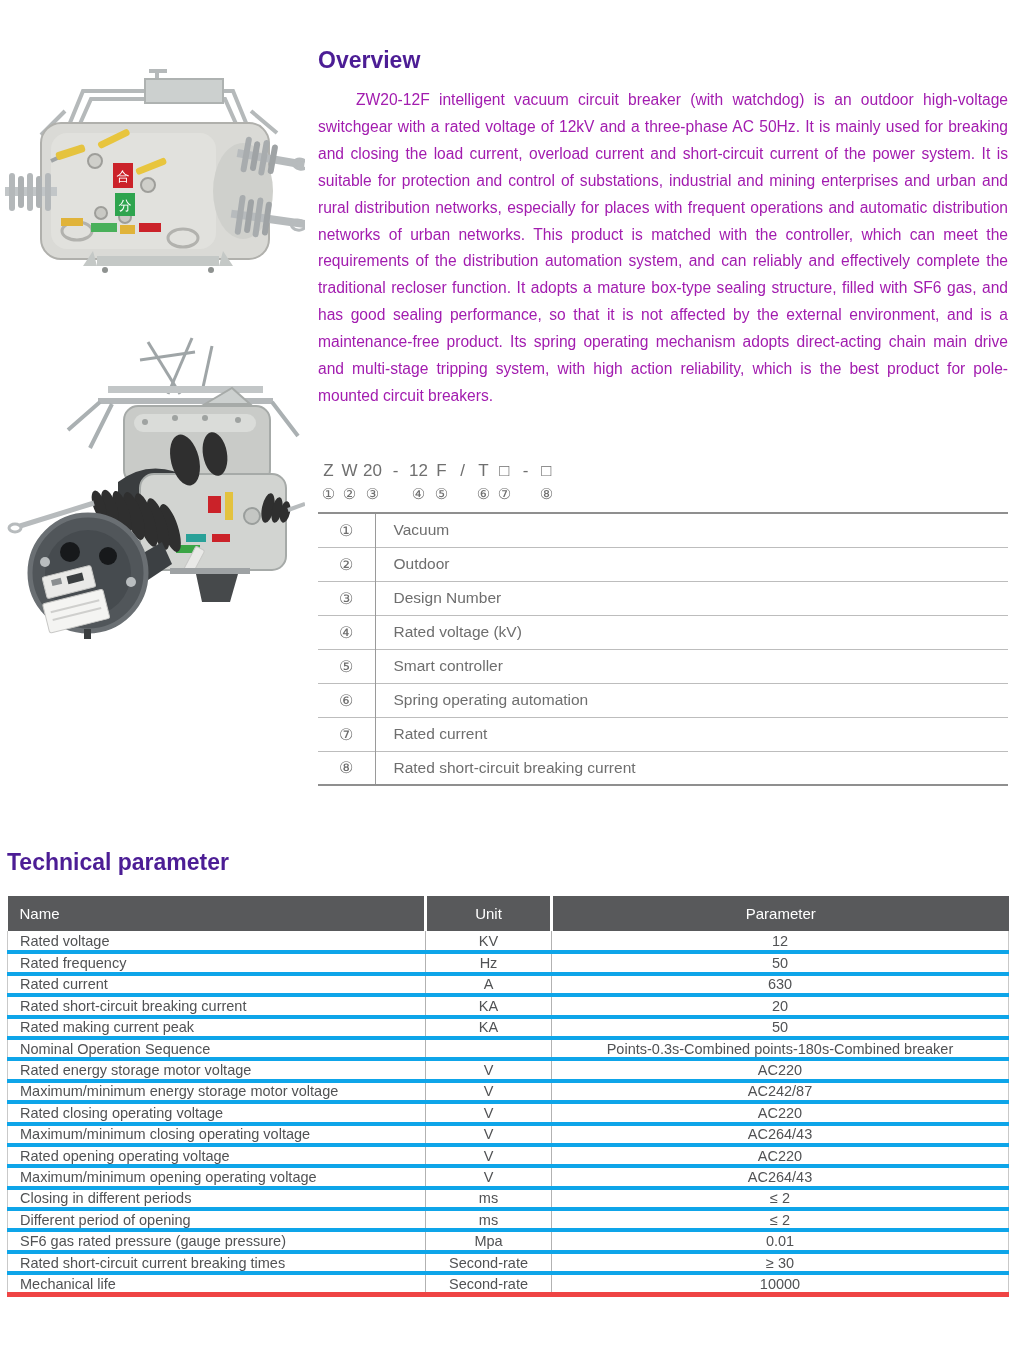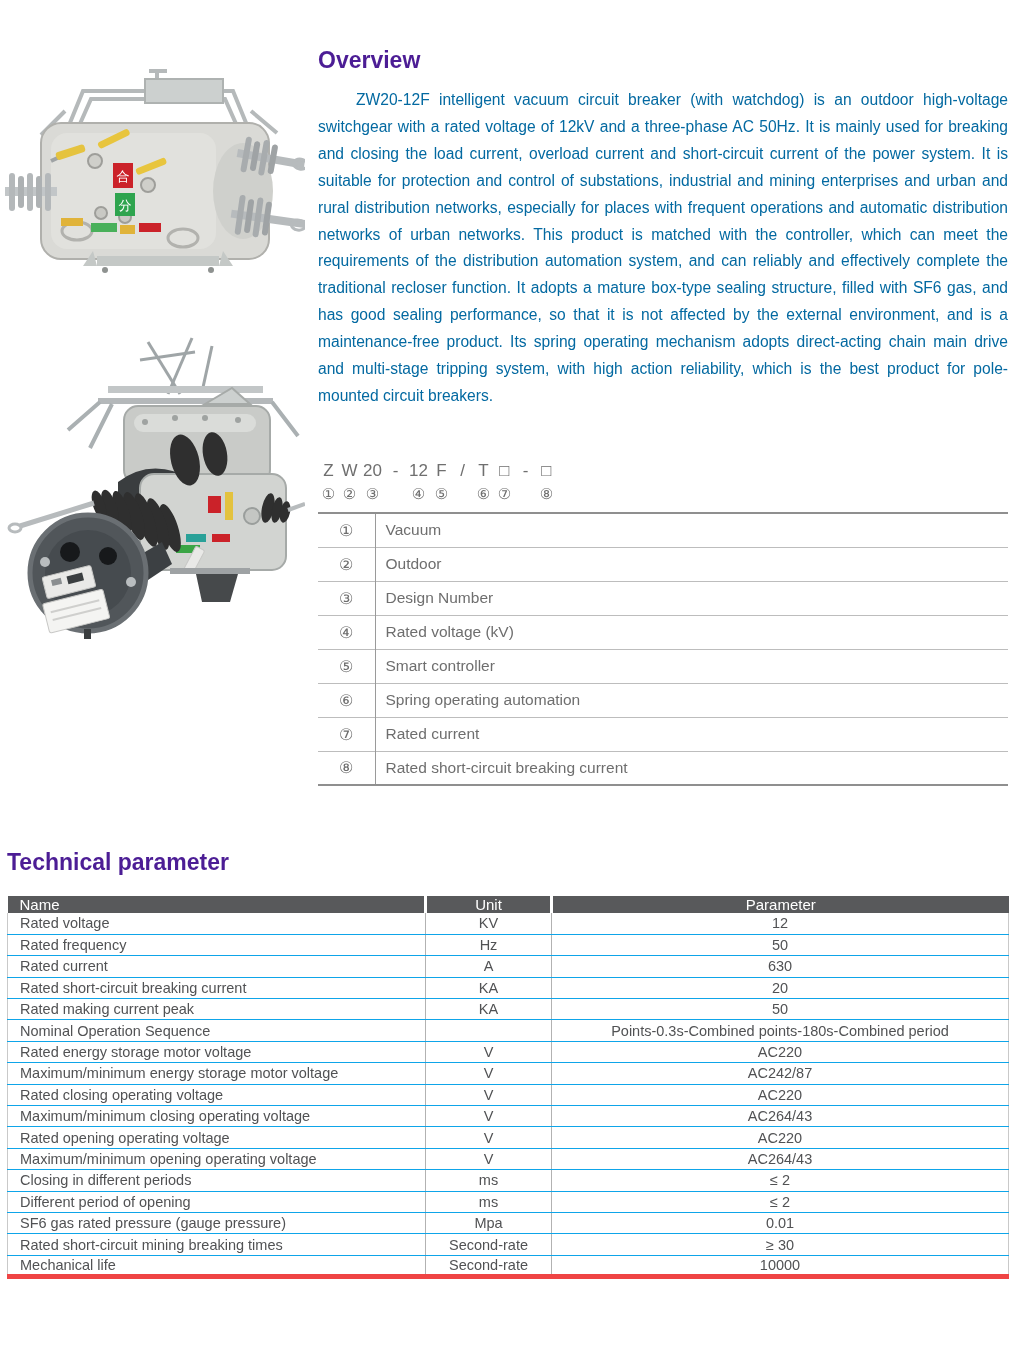--- a/index.html
+++ b/index.html
@@ -13,51 +13,51 @@
     color: #4c1d95; font-size: 23px; font-weight: bold; line-height: 28px;
     letter-spacing: 0px;
   }
   
   .photo1 { position: absolute; left: 5px; top: 45px; width: 300px; height: 230px; }
   .photo2 { position: absolute; left: 0px; top: 330px; width: 305px; height: 310px; }
   
   .overview { position: absolute; left: 318px; top: 46px; width: 690px; }
   .overview p {
     margin-top: 13px; text-align: justify; text-indent: 38px;
-    font-size: 15.6px; line-height: 26.9px; color: #0369a1;
+    font-size: 15.6px; line-height: 26.9px; color: #a21caf;
   }
   
   .model { position: absolute; left: 318px; top: 444px; width: 690px; }
   .code-row { margin-top: 17px; display: flex; align-items: flex-start; }
   .code-token { display: flex; flex-direction: column; align-items: center; min-width: 21px; }
   .code-token.wide { min-width: 25px; }
   .code-char { font-size: 17px; color: #6f6f6f; line-height: 20px; }
   .code-num  { font-size: 15px; color: #6f6f6f; line-height: 18px; margin-top: 4px; }
   .model-table { margin-top: 9px; width: 100%; border-collapse: collapse; }
   .model-table tr { border-bottom: 1px solid #bdbdbd; }
   .model-table tr:first-child { border-top: 2px solid #8f8f8f; }
   .model-table tr:last-child { border-bottom: 2px solid #8f8f8f; }
   .model-table td { height: 34px; font-size: 15.5px; color: #6e6e6e; vertical-align: middle; }
   .model-table td.num { width: 57px; text-align: center; border-right: 1px solid #9a9a9a; font-size: 16px; }
-  .model-table td.label { padding-left: 10px; }
+  .model-table td.label { padding-left: 18px; }
   
   .technical { position: absolute; left: 7px; top: 848px; width: 1001px; }
   .tech-table { margin-top: 20px; width: 1001px; border-collapse: collapse; table-layout: fixed; }
   .tech-table col.c-name { width: 418px; }
   .tech-table col.c-unit { width: 126px; }
   .tech-table col.c-param { width: 457px; }
   .tech-table th {
     background: #58595b; color: #ffffff; font-weight: normal; font-size: 15px;
-    height: 17px; text-align: center; vertical-align: middle;
+    height: 35px; text-align: center; vertical-align: middle;
   }
   .tech-table th.h-name { text-align: left; padding-left: 12px; }
   .tech-table th + th { border-left: 3px solid #ffffff; }
   .tech-table td {
     height: 21.4px; font-size: 14.5px; color: #515254; vertical-align: middle;
-    border-bottom: 1px solid #0ea5e9; background: #ffffff;
+    border-bottom: 4px solid #0ea5e9; background: #ffffff;
   }
   .tech-table td.name { padding-left: 12px; border-left: 1px solid #c9c9c9; }
   .tech-table td.unit, .tech-table td.param { text-align: center; border-left: 1px solid #b2b2b2; }
   .tech-table td.param { border-right: 1px solid #c9c9c9; }
   .tech-table tr:last-child td { border-bottom: 5px solid #ef4444; }
 </style>
 </head>
 <body>
 
 <div class="photo1">
@@ -353,21 +353,21 @@
           <td class="param">20</td>
         </tr>
     <tr>
           <td class="name">Rated making current peak</td>
           <td class="unit">KA</td>
           <td class="param">50</td>
         </tr>
     <tr>
           <td class="name">Nominal Operation Sequence</td>
           <td class="unit"></td>
-          <td class="param">Points-0.3s-Combined points-180s-Combined period</td>
+          <td class="param">Points-0.3s-Combined points-180s-Combined breaker</td>
         </tr>
     <tr>
           <td class="name">Rated energy storage motor voltage</td>
           <td class="unit">V</td>
           <td class="param">AC220</td>
         </tr>
     <tr>
           <td class="name">Maximum/minimum energy storage motor voltage</td>
           <td class="unit">V</td>
           <td class="param">AC242/87</td>
@@ -401,21 +401,21 @@
           <td class="name">Different period of opening</td>
           <td class="unit">ms</td>
           <td class="param">≤ 2</td>
         </tr>
     <tr>
           <td class="name">SF6 gas rated pressure (gauge pressure)</td>
           <td class="unit">Mpa</td>
           <td class="param">0.01</td>
         </tr>
     <tr>
-          <td class="name">Rated short-circuit mining breaking times</td>
+          <td class="name">Rated short-circuit current breaking times</td>
           <td class="unit">Second-rate</td>
           <td class="param">≥ 30</td>
         </tr>
     <tr>
           <td class="name">Mechanical life</td>
           <td class="unit">Second-rate</td>
           <td class="param">10000</td>
         </tr>
   </tbody>
     </table>

